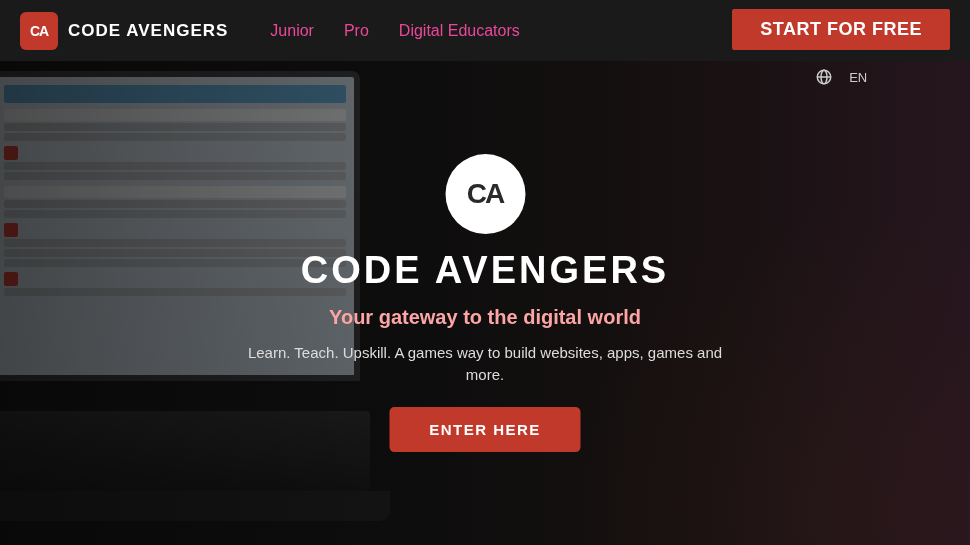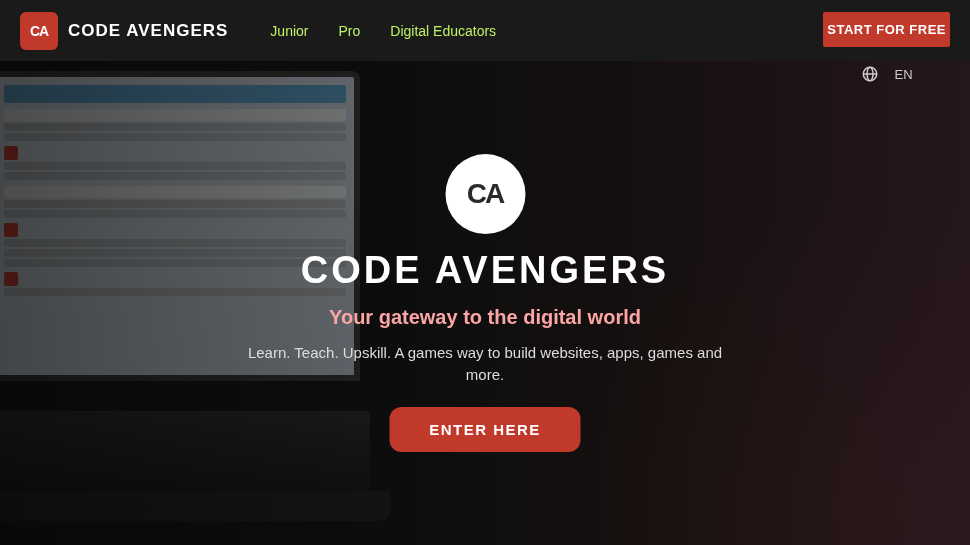--- a/index.html
+++ b/index.html
@@ -57,23 +57,23 @@
     }
 
     .nav-links {
       display: flex;
       align-items: center;
       gap: 6px;
       flex: 1;
     }
 
     .nav-link {
-      color: #bef264;
+      color: #ec4899;
       text-decoration: none;
-      font-size: 14px;
+      font-size: 16px;
       padding: 8px 12px;
       cursor: pointer;
       white-space: nowrap;
     }
 
     .nav-right {
       display: flex;
       align-items: center;
       gap: 10px;
       flex-direction: column;
@@ -83,23 +83,23 @@
       color: #cccccc;
       font-size: 14px;
       cursor: pointer;
       padding: 8px 12px;
       text-decoration: none;
     }
 
     .start-btn {
       background-color: #c0392b;
       color: white;
-      font-size: 13px;
+      font-size: 18px;
       font-weight: 700;
-      padding: 10px 4px;
+      padding: 10px 28px;
       border: none;
       cursor: pointer;
       letter-spacing: 0.5px;
       text-transform: uppercase;
       border-radius: 2px;
     }
 
     .lang-btn {
       color: #cccccc;
       font-size: 13px;
@@ -292,21 +292,21 @@
     .enter-btn {
       background-color: #c0392b;
       color: white;
       font-size: 15px;
       font-weight: 700;
       padding: 14px 40px;
       border: none;
       cursor: pointer;
       letter-spacing: 1.5px;
       text-transform: uppercase;
-      border-radius: 12px;
+      border-radius: 5px;
       margin-top: 8px;
     }
   </style>
 </head>
 <body>
 
 <nav class="navbar">
   <a class="navbar-brand" href="#">
     <div class="ca-logo">
       <span>CA</span>

